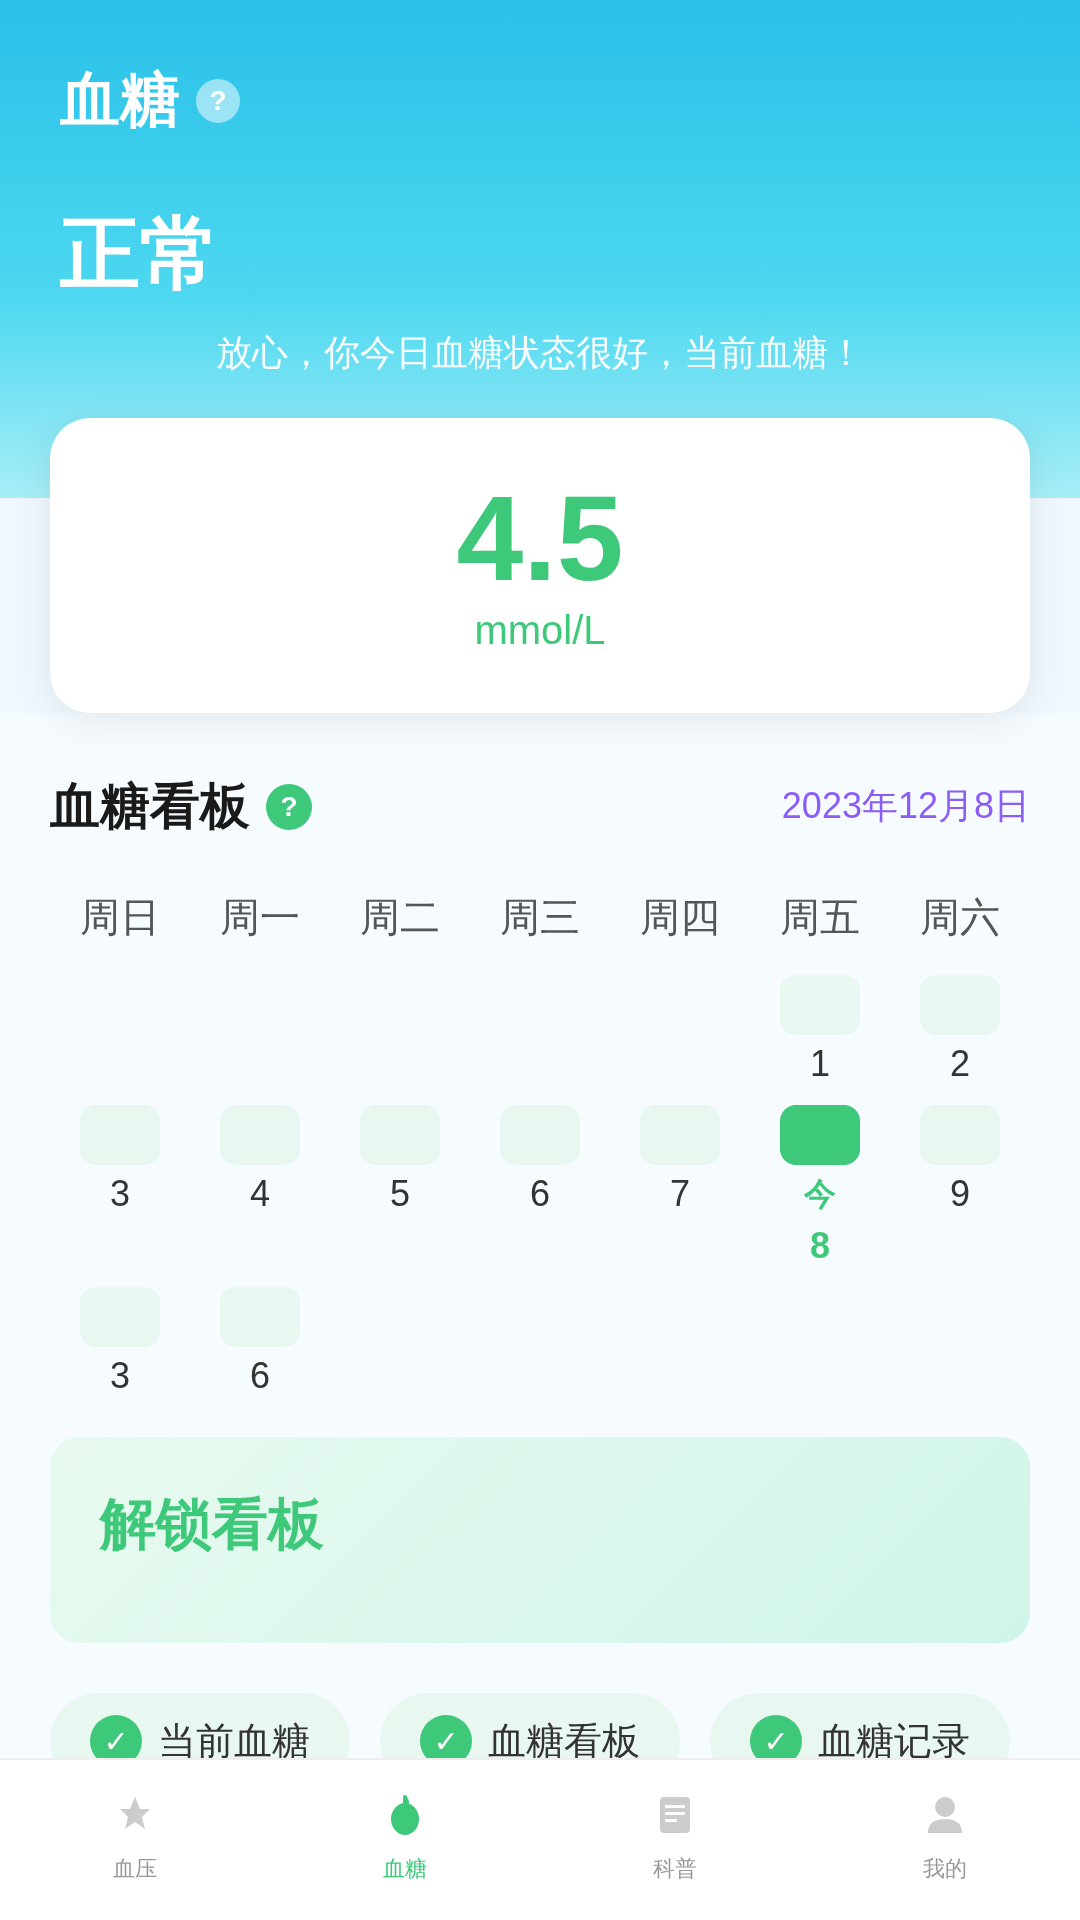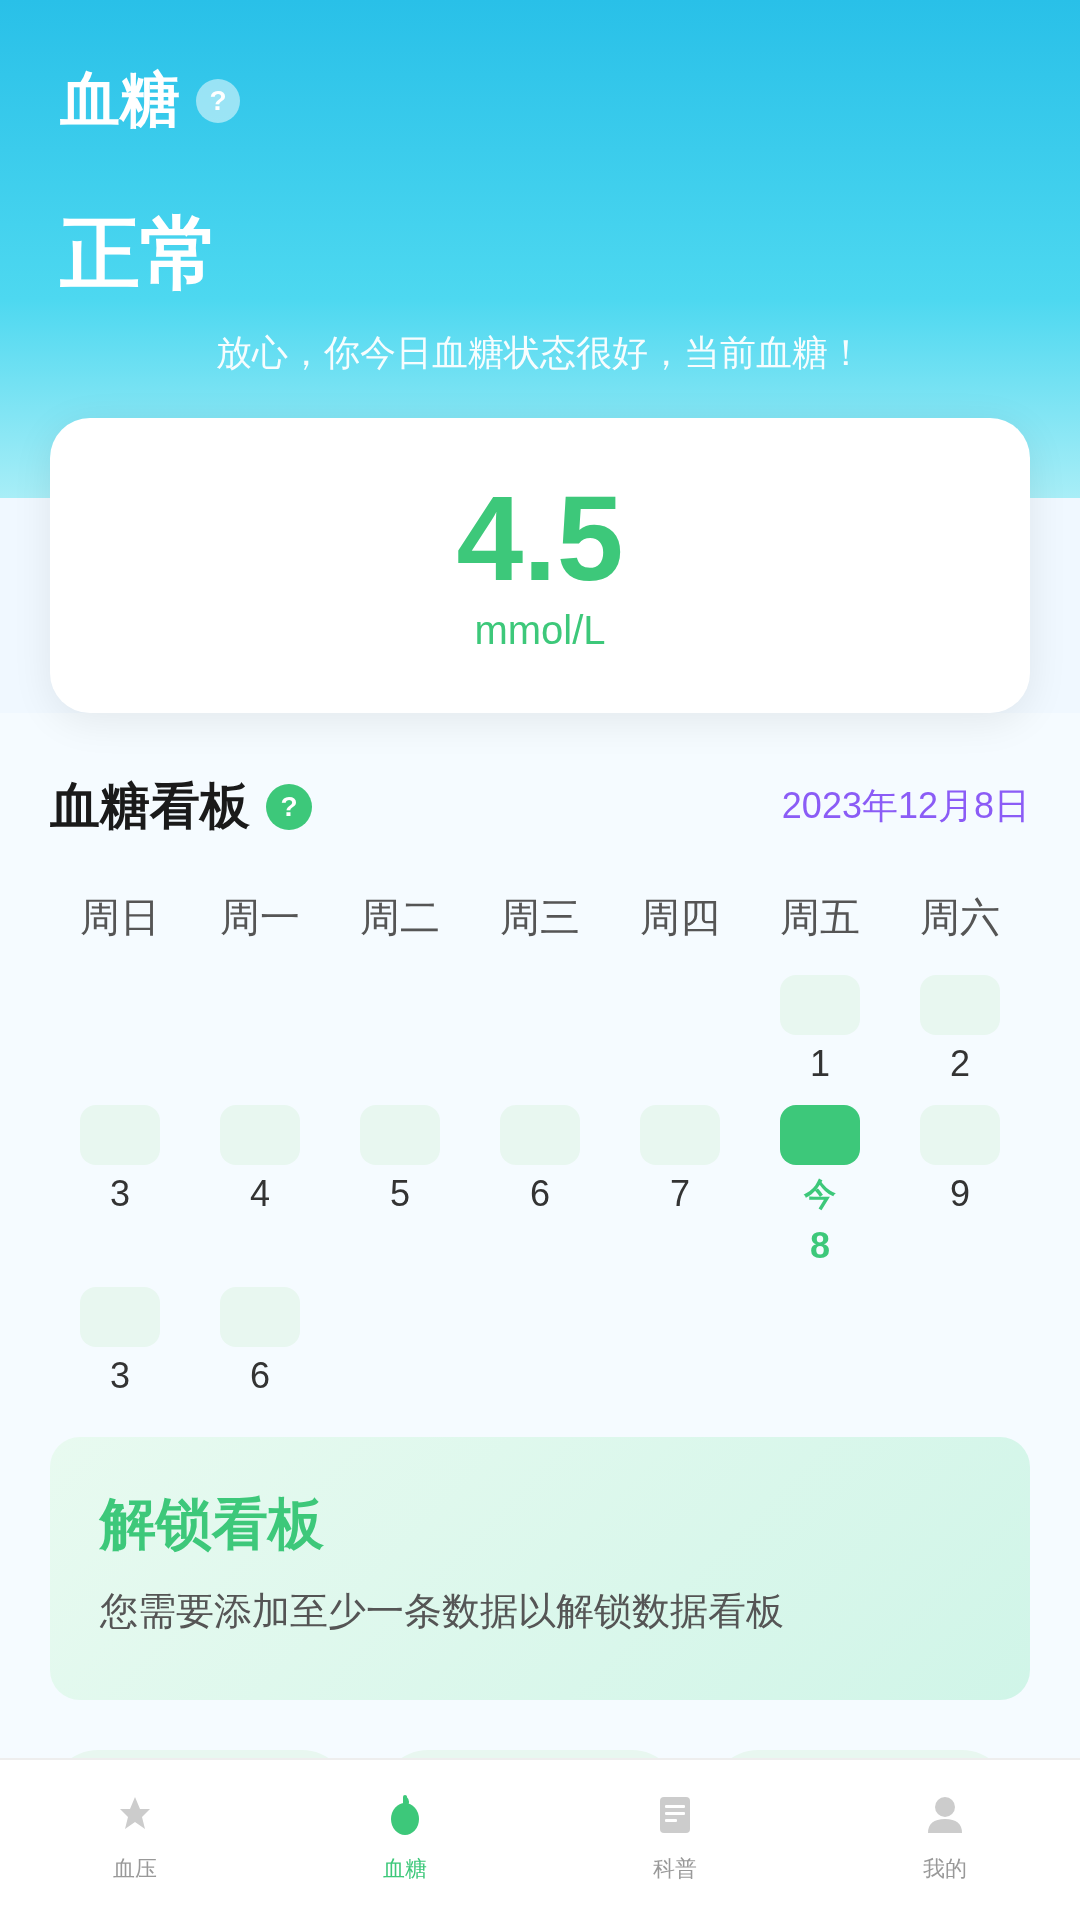--- a/index.html
+++ b/index.html
@@ -462,21 +462,20 @@
               <div class="cal-dot empty"></div>
             </div>
           </td>
       </tr>
     </tbody>
   </table>
 
   
   <div class="unlock-banner">
     <div class="unlock-title">解锁看板</div>
-    <div class="unlock-desc">您需要添加至少一条数据以解锁数据看板</div>
   </div>
 
   
   <div class="feature-pills">
     <div class="feature-pill">
       <div class="pill-check">✓</div>
       <span>当前血糖</span>
     </div>
     <div class="feature-pill">
       <div class="pill-check">✓</div>

